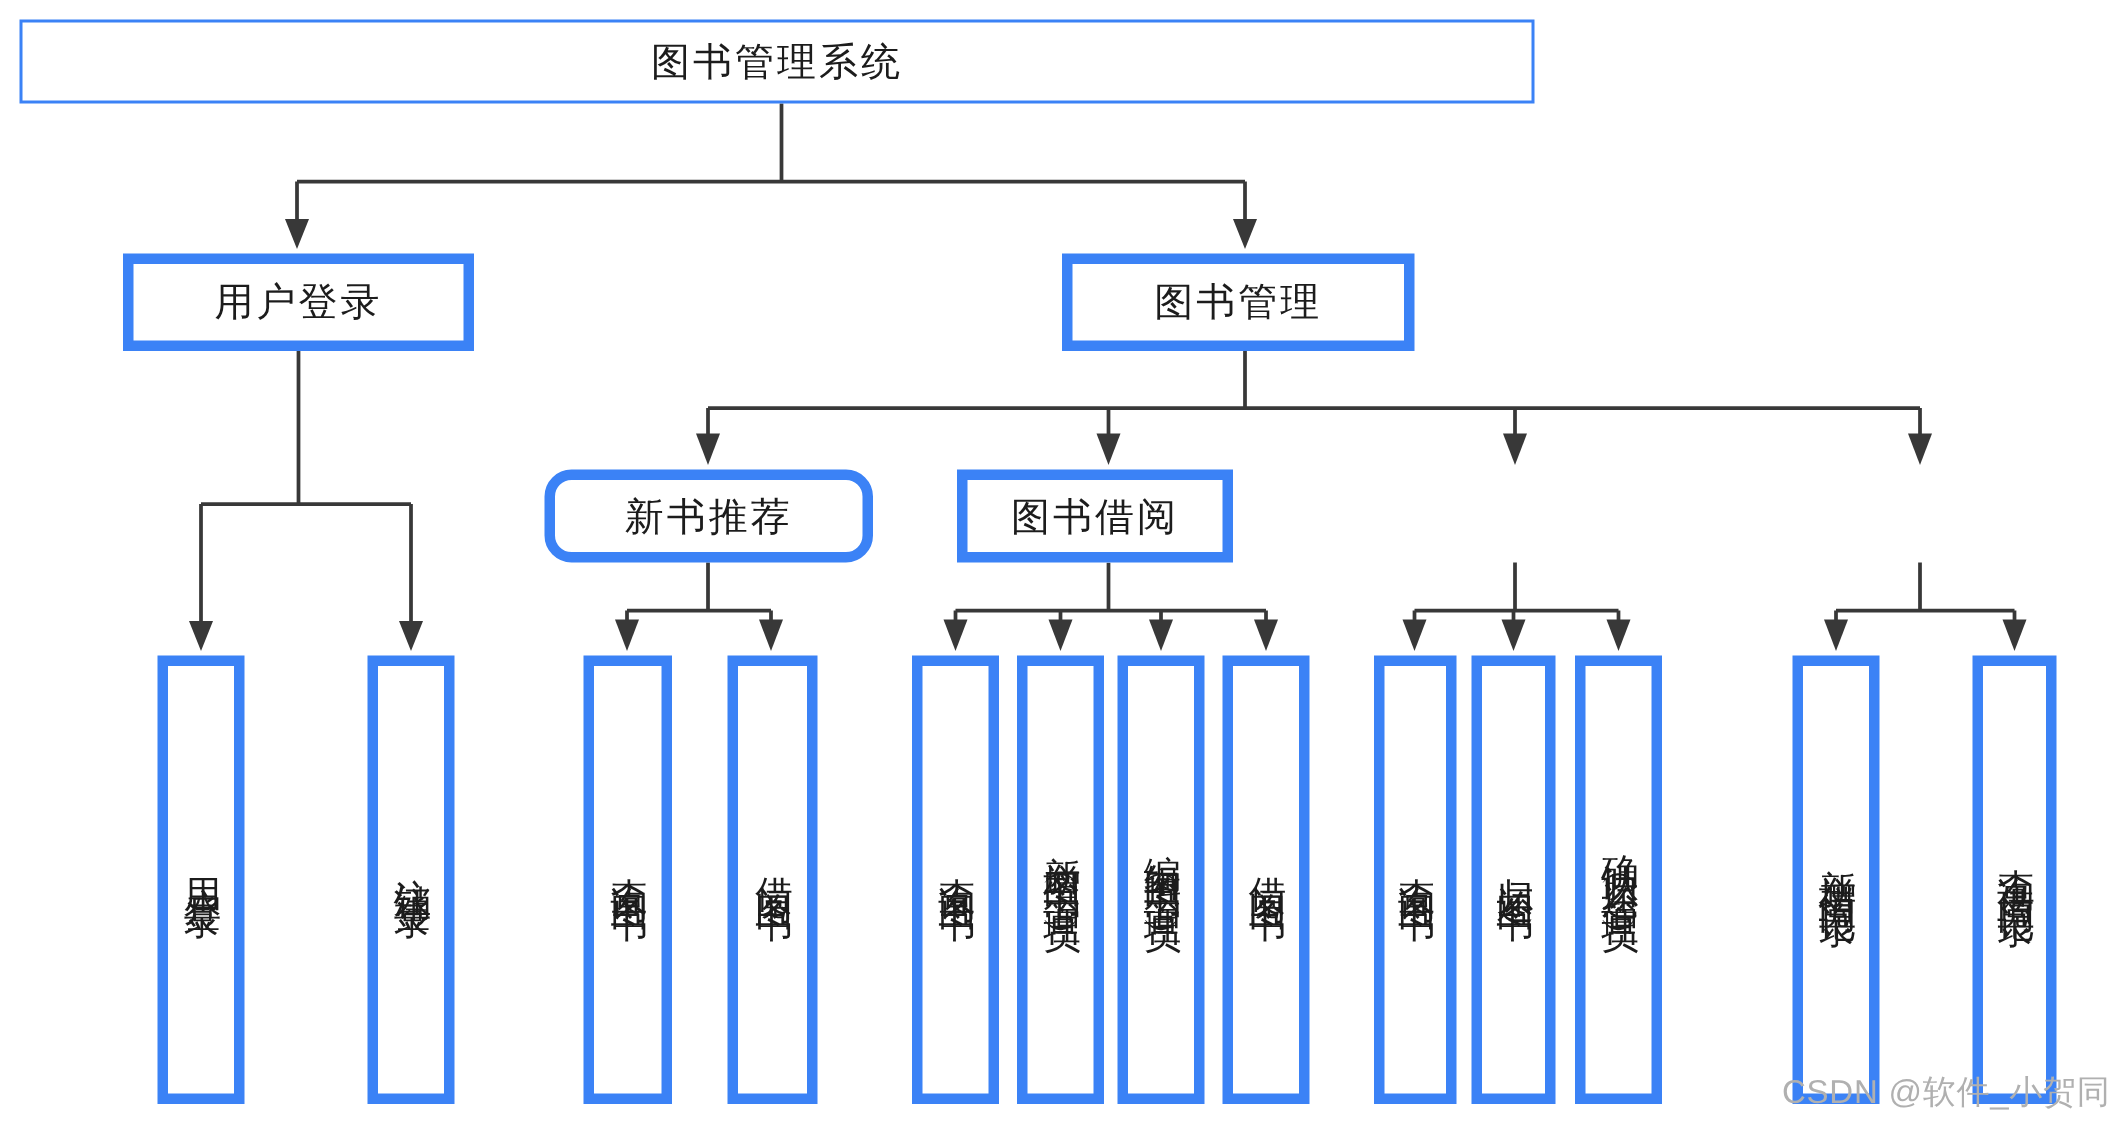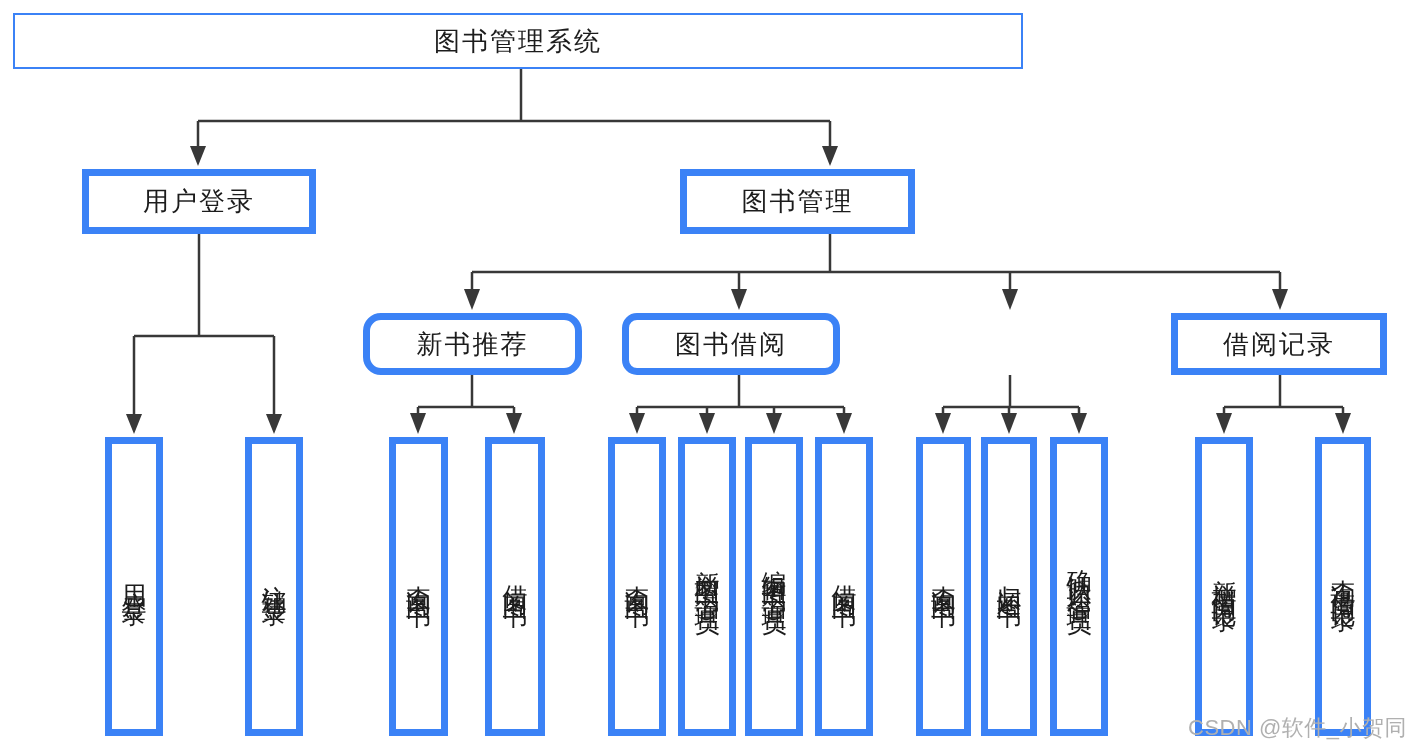--- a/index.html
+++ b/index.html
@@ -149,32 +149,29 @@
     </g>
   </svg>
 
   <div class="node h-node root-node" style="left:13px; top:13px; width:1010px; height:56px;">
     <span>图书管理系统</span>
   </div>
 
   <div class="node h-node" style="left:82px; top:169px; width:234px; height:65px;">
     <span>用户登录</span>
   </div>
-  <div class="node h-node" style="left:680px; top:169px; width:235px; height:65px;">
+  <div class="node h-node" style="left:708px; top:169px; width:235px; height:65px;">
     <span>图书管理</span>
   </div>
 
   <div class="node h-node" style="left:363px; top:313px; width:219px; height:62px;border-radius:18px;">
     <span>新书推荐</span>
   </div>
-  <div class="node h-node" style="left:622px; top:313px; width:218px; height:62px;border-radius:15px;">
+  <div class="node h-node" style="left:638px; top:313px; width:184px; height:62px;">
     <span>图书借阅</span>
-  </div>
-  <div class="node h-node" style="left:1171px; top:313px; width:216px; height:62px;">
-    <span>借阅记录</span>
   </div>
 
   <div class="node v-node" style="left:105px; top:437px; width:58px; height:299px;">
     <span class="vtext">用户登录</span>
   </div>
   <div class="node v-node" style="left:245px; top:437px; width:58px; height:299px;">
     <span class="vtext">注销登录</span>
   </div>
 
   <div class="node v-node" style="left:389px; top:437px; width:59px; height:299px;">

